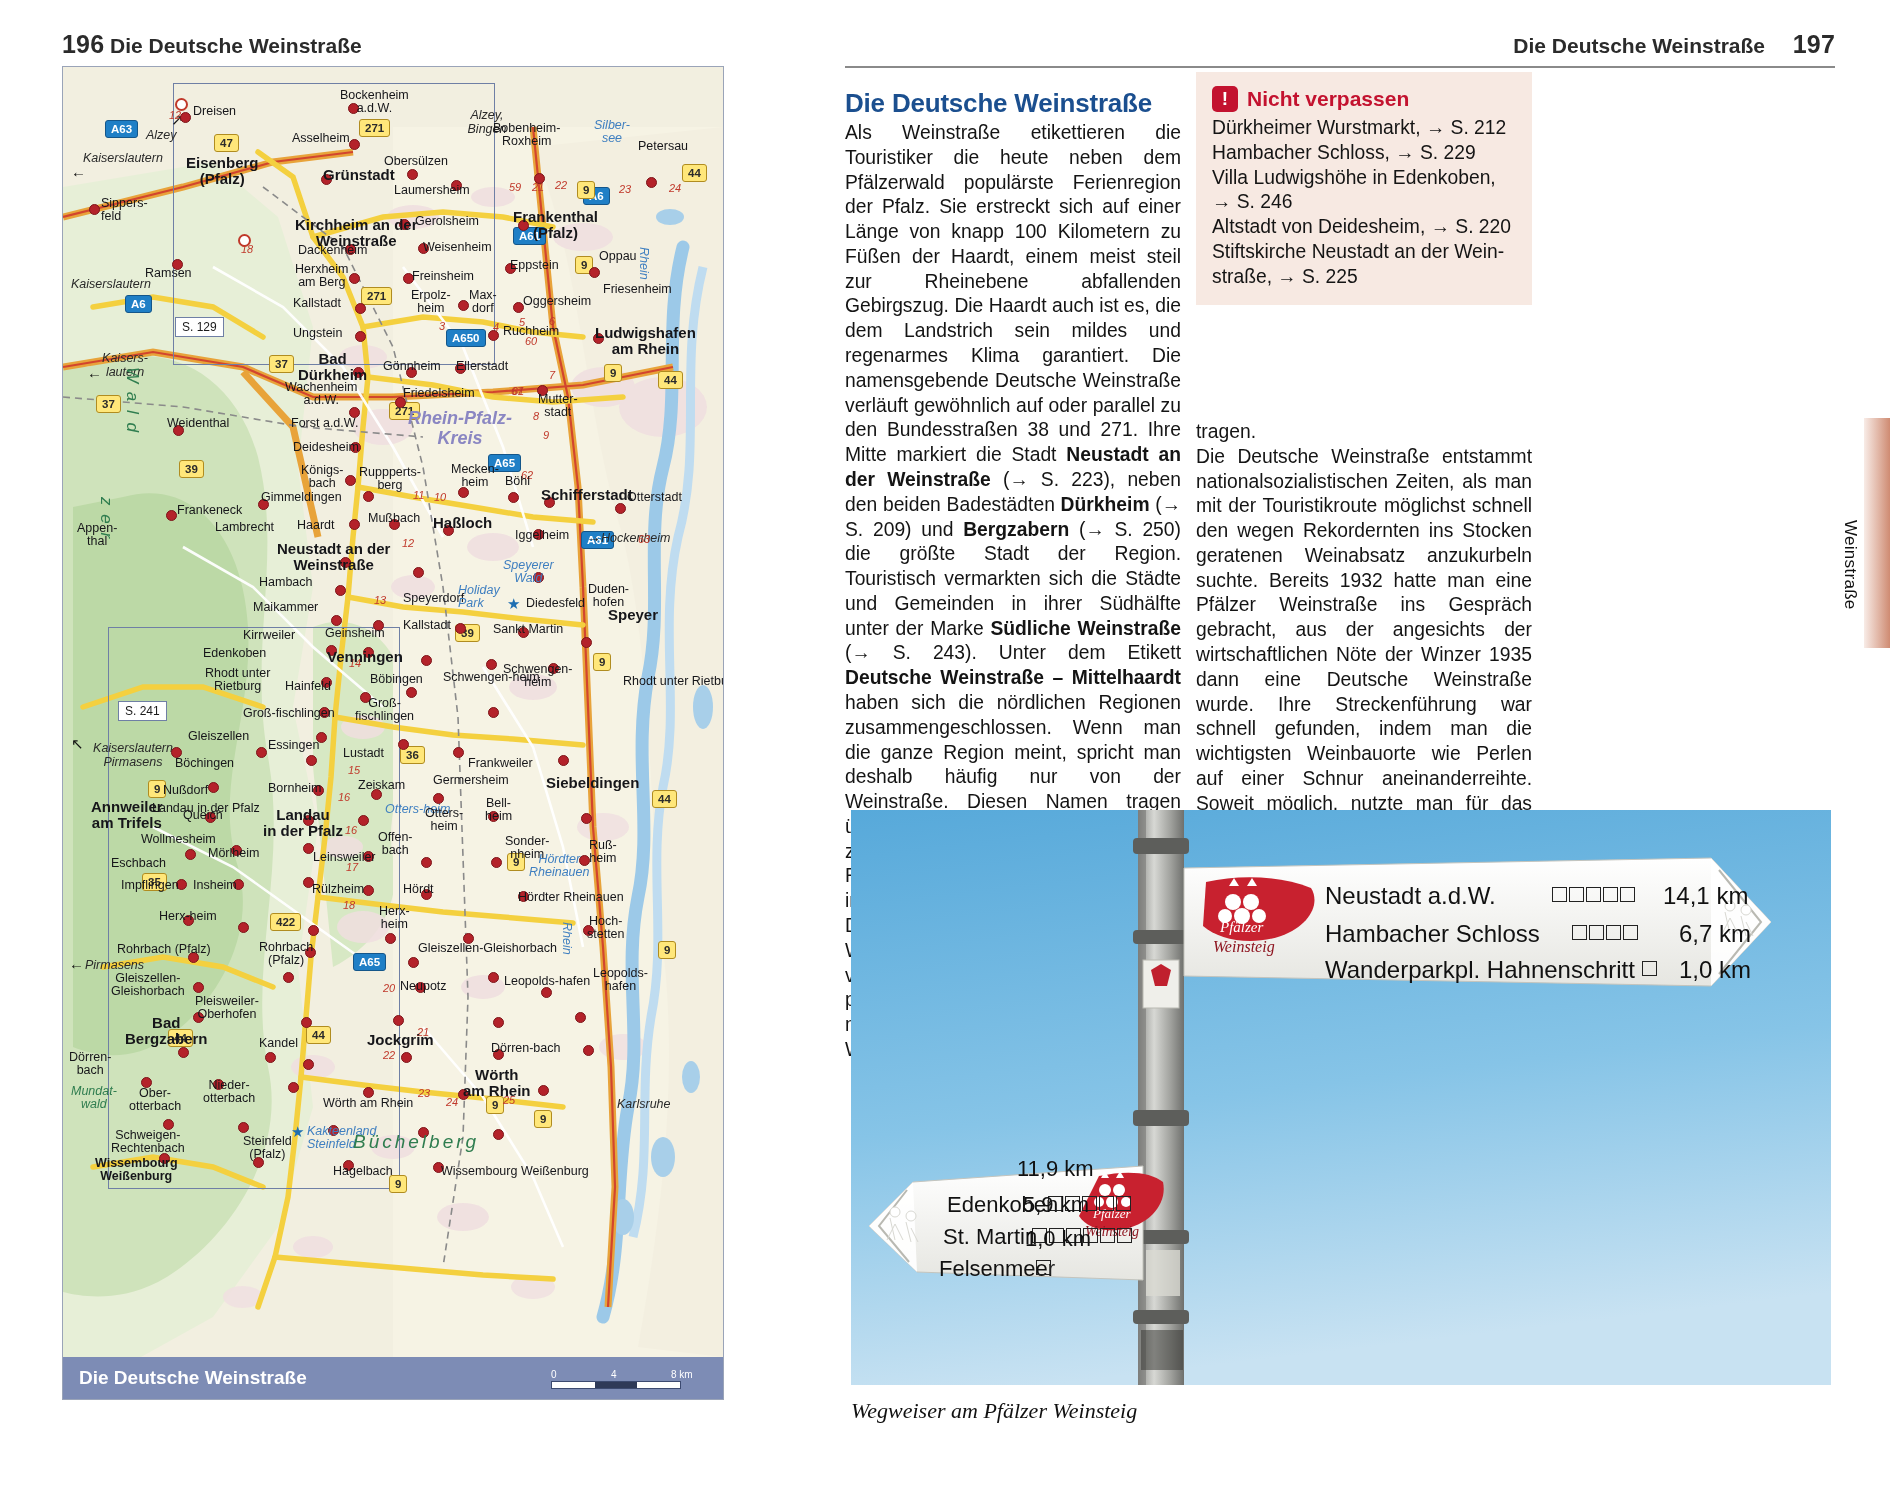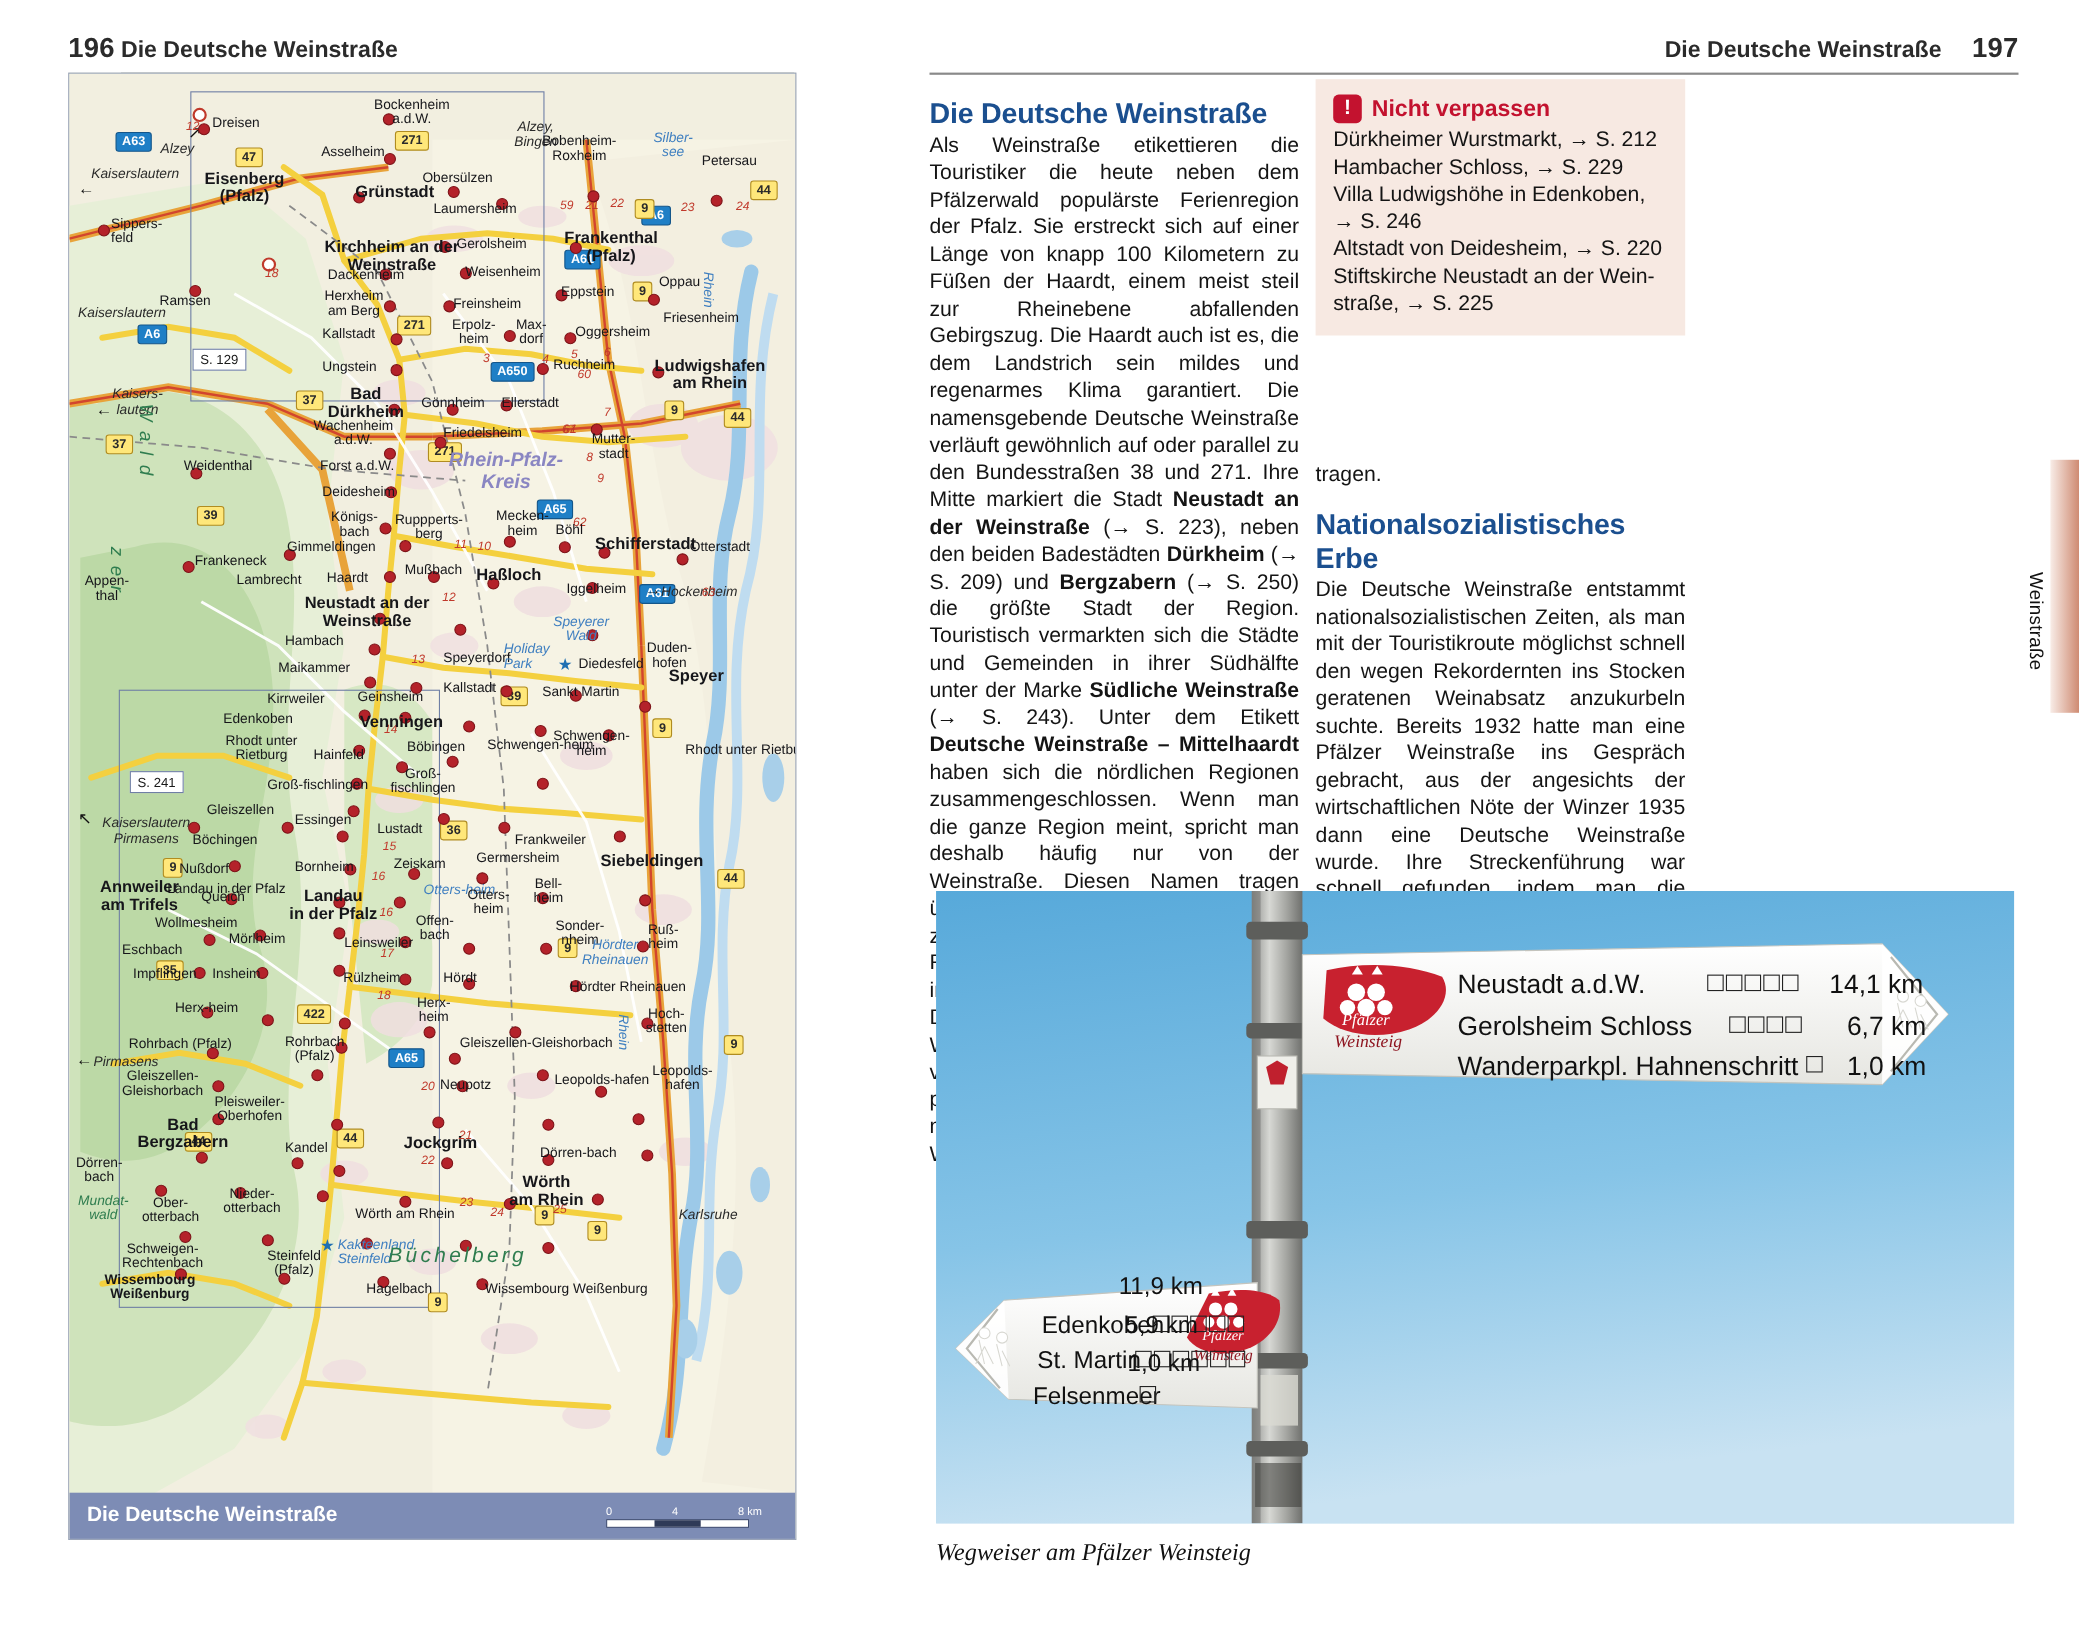--- a/index.html
+++ b/index.html
@@ -590,21 +590,20 @@
     <div class="li">straße, → S. 225</div>
   </div>
 
   <div class="colL">
     <h2 class="sec">Die Deutsche Weinstraße</h2>
     <p class="body" id="para-left" style="max-height: none; overflow: visible;"><span>Als Weinstraße etikettieren die Touristiker die heute neben dem Pfälzerwald populärste Ferienregion der Pfalz. Sie erstreckt sich auf einer Länge von knapp 100 Kilometern zu Füßen der Haardt, einem meist steil zur Rheinebene abfallenden Gebirgszug. Die Haardt auch ist es, die dem Landstrich sein mildes und regenarmes Klima garantiert. Die namensgebende Deutsche Weinstraße verläuft gewöhnlich auf oder parallel zu den Bundesstraßen 38 und 271. Ihre Mitte markiert die Stadt </span><b>Neustadt an der Weinstraße</b><span> (→ S. 223), neben den beiden Badestädten </span><b>Dürkheim</b><span> (→ S. 209) und </span><b>Bergzabern</b><span> (→ S. 250) die größte Stadt der Region. Touristisch vermarkten sich die Städte und Gemeinden in ihrer Südhälfte unter der Marke </span><b>Südliche Weinstraße</b><span> (→ S. 243). Unter dem Etikett </span><b>Deutsche Weinstraße – Mittelhaardt</b><span> haben sich die nördlichen Regionen zusammengeschlossen. Wenn man die ganze Region meint, spricht man deshalb häufig nur von der Weinstraße. Diesen Namen tragen übrigens auch die meisten Straßen zwischen Bockenheim und Schweigen-Rechtenbach, welche die Ferienregion im Norden und Süden begrenzen. Dazwischen liegen zahllose Weindörfer, von denen einige, allen voran die Stadt Neustadt, den postalisch und vor allem touristisch meist dienlichen Zusatz »an der Weinstraße«</span></p>
   </div>
 
   <div class="colR2">
     <p class="body" id="para-right-top"><span> tragen.</span></p>
-    <h2 class="sec" style="margin-top:16px;">Nationalsozialistisches Erbe</h2>
     <p class="body">Die Deutsche Weinstraße entstammt nationalsozialistischen Zeiten, als man mit der Touristikroute möglichst schnell den wegen Rekordernten ins Stocken geratenen Weinabsatz anzukurbeln suchte. Bereits 1932 hatte man eine Pfälzer Weinstraße ins Gespräch gebracht, aus der angesichts der wirtschaftlichen Nöte der Winzer 1935 dann eine Deutsche Weinstraße wurde. Ihre Streckenführung war schnell gefunden, indem man die wichtigsten Weinbauorte wie Perlen auf einer Schnur aneinanderreihte. Soweit möglich, nutzte man für das neue</p>
   </div>
 
   <div class="photo">
     <svg viewBox="0 0 980 575" width="980" height="575">
       <defs>
         <linearGradient id="sky" x1="0" y1="0" x2="0.2" y2="1">
           <stop offset="0" stop-color="#57a9da"></stop>
             <stop offset="0.55" stop-color="#86c4e7"></stop>
           <stop offset="1" stop-color="#c8e2f2"></stop>
@@ -693,21 +692,21 @@
       </g>
     </svg>
 
     
     <div class="signtxt" style="left:474px;top:72px;font-size:24px;">Neustadt a.d.W.</div>
     <div class="signtxt" style="left:700px;top:74px;font-size:15px;">
       <span class="ico"></span><span class="ico"></span><span class="ico"></span><span class="ico"></span><span class="ico"></span>
     </div>
     <div class="signtxt" style="left:812px;top:72px;font-size:24px;">14,1 km</div>
 
-    <div class="signtxt" style="left:474px;top:110px;font-size:24px;">Gerolsheim Schloss</div>
+    <div class="signtxt" style="left:474px;top:110px;font-size:24px;">Hambacher Schloss</div>
     <div class="signtxt" style="left:720px;top:112px;font-size:15px;">
       <span class="ico"></span><span class="ico"></span><span class="ico"></span><span class="ico"></span>
     </div>
     <div class="signtxt" style="left:828px;top:110px;font-size:24px;">6,7 km</div>
 
     <div class="signtxt" style="left:474px;top:146px;font-size:24px;">Wanderparkpl. Hahnenschritt</div>
     <div class="signtxt" style="left:790px;top:148px;font-size:15px;">
       <span class="ico"></span>
     </div>
     <div class="signtxt" style="left:828px;top:146px;font-size:24px;">1,0 km</div>

